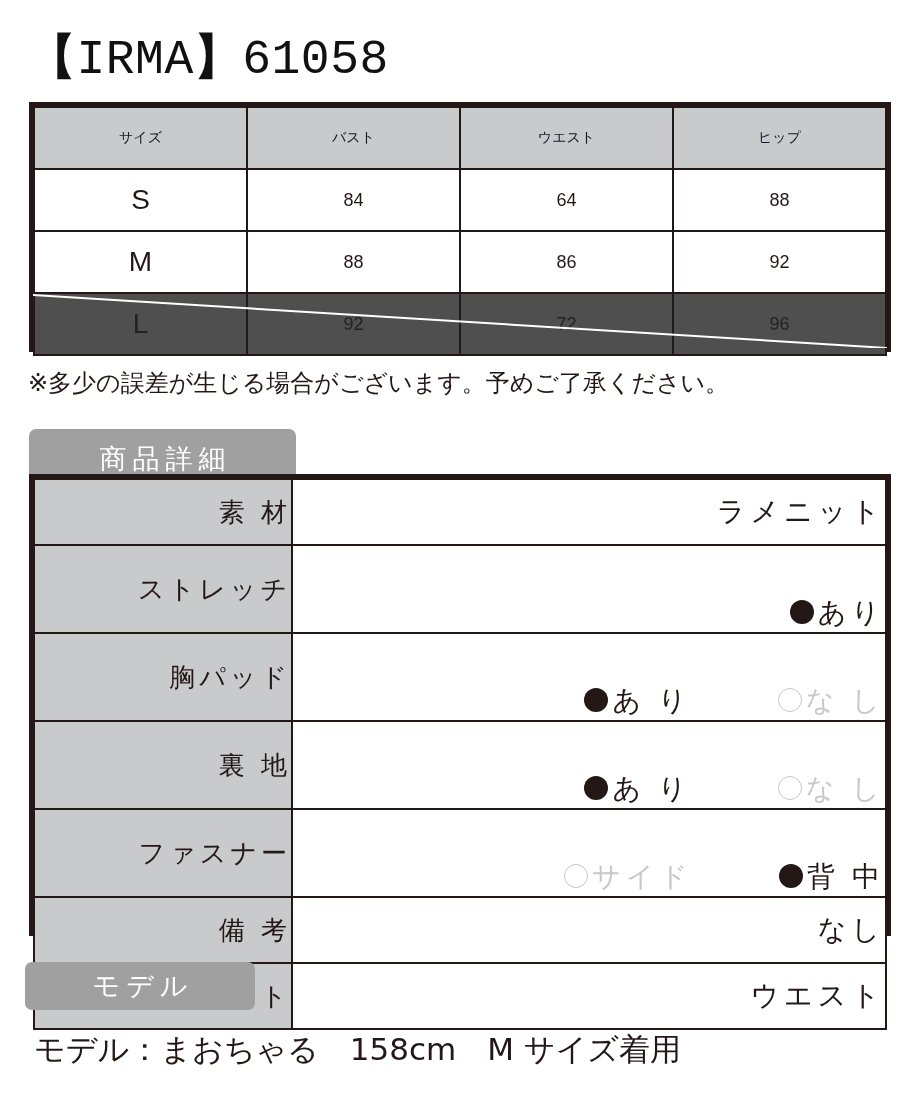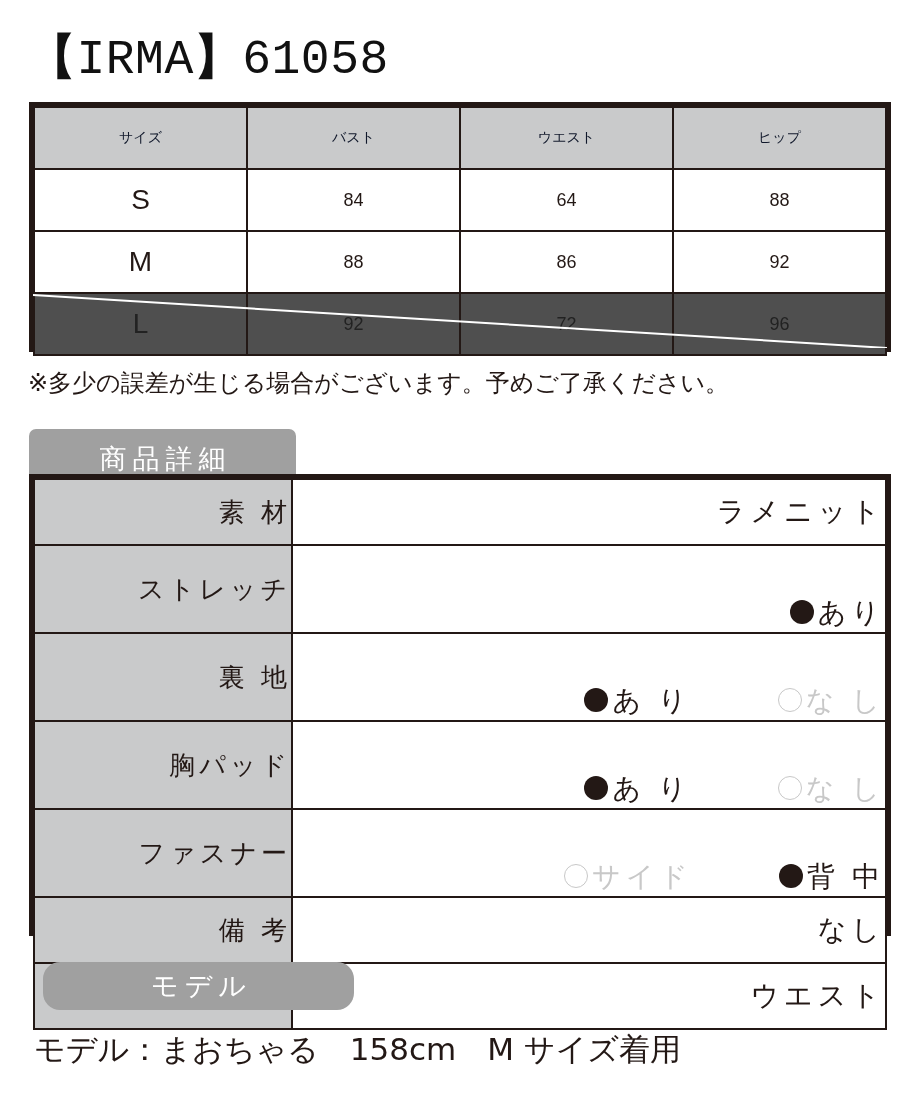--- a/index.html
+++ b/index.html
@@ -33,21 +33,21 @@
   .note {
     position:absolute; left:28px; top:370px; font-size:24px; line-height:26px; color:#231815; white-space:nowrap;
   }
 
   .section-label {
     position:absolute; background:#a0a0a0; color:#ffffff; border-radius:7px;
     font-size:27px; letter-spacing:6px; display:flex; align-items:center; justify-content:center;
     box-sizing:border-box; padding-left:6px;
   }
   .label-details { left:29px; top:412px; width:267px; height:59px;margin-top:17px; }
-  .label-model { left:43px; top:962px; width:311px; height:48px;border-radius:17px; }
+  .label-model { left:25px; top:962px; width:230px; height:48px; }
 
   
   .detail-table {
     position:absolute; left:29px; top:474px; width:862px; height:462px;
     border:4px solid #231815; box-sizing:border-box;
   }
   .detail-table table { width:100%; height:100%; border-collapse:collapse; table-layout:fixed; }
   .detail-table td { border:2px solid #231815; text-align:right; padding:0; height:64px; }
   .detail-table td.lbl { background:#c9cacb; width:256px; font-size:26px; letter-spacing:4px; }
   .detail-table td.val { background:#fff; font-size:28px; letter-spacing:5px;font-family:Liberation Serif, serif; }
@@ -115,27 +115,27 @@
       <td class="lbl">素 材</td>
       <td class="val">ラメニット</td>
     </tr>
     <tr>
       <td class="lbl">ストレッチ</td>
       <td class="val">
         <span class="opt on"><span class="dot filled"></span><span>あり</span></span>
       </td>
     </tr>
     <tr>
-      <td class="lbl">裏 地</td>
+      <td class="lbl">胸パッド</td>
       <td class="val">
         <span class="opt on"><span class="dot filled"></span><span>あ り</span></span><span class="opt off"><span class="dot empty"></span><span>な し</span></span>
       </td>
     </tr>
     <tr>
-      <td class="lbl">胸パッド</td>
+      <td class="lbl">裏 地</td>
       <td class="val">
         <span class="opt on"><span class="dot filled"></span><span>あ り</span></span><span class="opt off"><span class="dot empty"></span><span>な し</span></span>
       </td>
     </tr>
     <tr>
       <td class="lbl">ファスナー</td>
       <td class="val">
         <span class="opt off"><span class="dot empty"></span><span>サイド</span></span><span class="opt on"><span class="dot filled"></span><span>背 中</span></span>
       </td>
     </tr>

